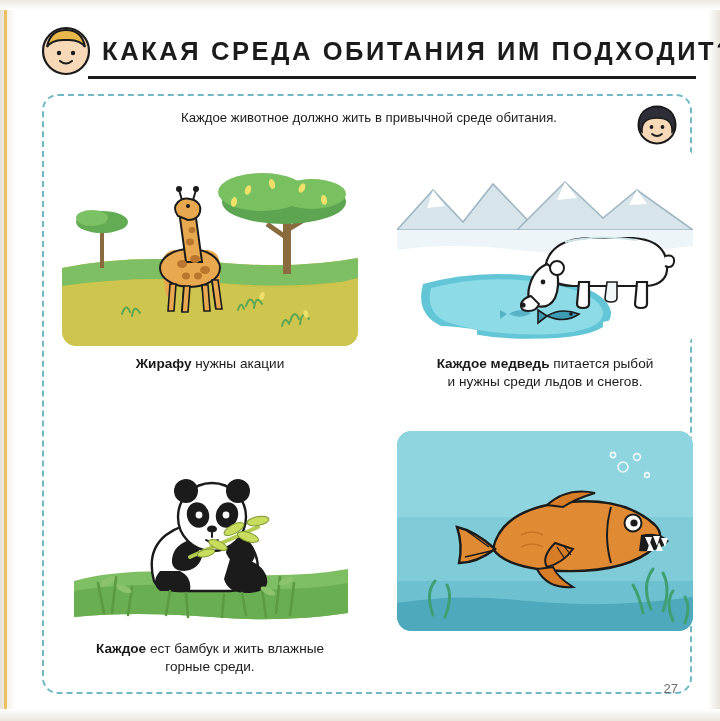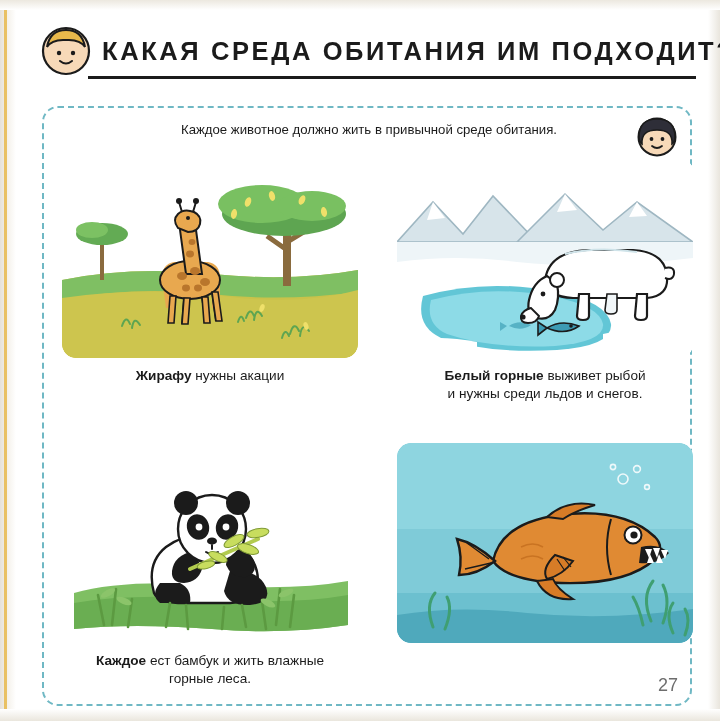--- a/index.html
+++ b/index.html
@@ -77,21 +77,21 @@
   .header-rule {
     position: absolute;
     left: 72px; top: 66px;
     width: 608px; height: 3px;
     background: #1b1b1b;
   }
 
   
   .panel {
     position: absolute;
-    left: 26px; top: 96px;
+    left: 26px; top: 84px;
     width: 650px; height: 600px;
     border: 2px dashed #6fb8c4;
     border-radius: 16px;
     background: #ffffff;
     box-sizing: border-box;
   }
   .intro {
     position: absolute;
     left: 0; top: 14px;
     width: 650px;
@@ -134,21 +134,21 @@
     font-size: 13.6px;
     line-height: 1.35;
     color: #1b1b1b;
   }
   .card-caption b { font-weight: bold; }
 
   
   .page-number {
     position: absolute;
     right: 30px; bottom: 14px;
-    font-size: 18px;
+    font-size: 13px;
     color: #6d6d6d;
   }
 </style>
 </head>
 <body>
 
 <div class="page-left-edge"></div>
 <div class="page-left-stripe"></div>
 <div class="page-right-edge"></div>
 <div class="page-top-edge"></div>
@@ -319,21 +319,21 @@
                 <path d="M150 170 l-9 -6 l0 13 Z" fill="#3d9bb4" stroke="#1b1b1b" stroke-width="1.6"></path>
                 <circle cx="174" cy="168" r="1.8" fill="#1b1b1b"></circle>
               </g>
 
               <path d="M0 184 Q40 176 80 184 L80 200 L0 200 Z" fill="#ffffff"></path>
               <path d="M206 176 Q250 166 296 176 L296 200 L206 200 Z" fill="#ffffff"></path>
             </g>
           </svg>
         </div>
         <div class="card-caption">
-          <b>Белый горные</b><span> выживет рыбой</span><br>
+          <b>Каждое медведь</b><span> питается рыбой</span><br>
           <span>и нужны среди льдов и снегов.</span>
         </div>
       </div>
 
       <div class="card">
         <div class="card-art">
           <svg viewBox="0 0 296 200" width="296" height="200">
             <defs>
               <clipPath id="c3">
                   <rect x="0" y="0" width="296" height="200" rx="14"></rect>
@@ -389,21 +389,21 @@
                 <ellipse cx="46" cy="150" rx="8" ry="3.2" transform="rotate(-30 46 150)"></ellipse>
                 <ellipse cx="62" cy="158" rx="8" ry="3.2" transform="rotate(22 62 158)"></ellipse>
                 <ellipse cx="224" cy="150" rx="8" ry="3.2" transform="rotate(-24 224 150)"></ellipse>
                 <ellipse cx="206" cy="160" rx="8" ry="3.2" transform="rotate(26 206 160)"></ellipse>
               </g>
             </g>
           </svg>
         </div>
         <div class="card-caption">
           <b>Каждое</b><span> ест бамбук и жить влажные</span><br>
-          <span>горные леса.</span>
+          <span>горные среди.</span>
         </div>
       </div>
 
       <div class="card">
         <div class="card-art">
           <svg viewBox="0 0 296 200" width="296" height="200">
             <defs>
               <clipPath id="c4">
                   <rect x="0" y="0" width="296" height="200" rx="14"></rect>
                 </clipPath>

